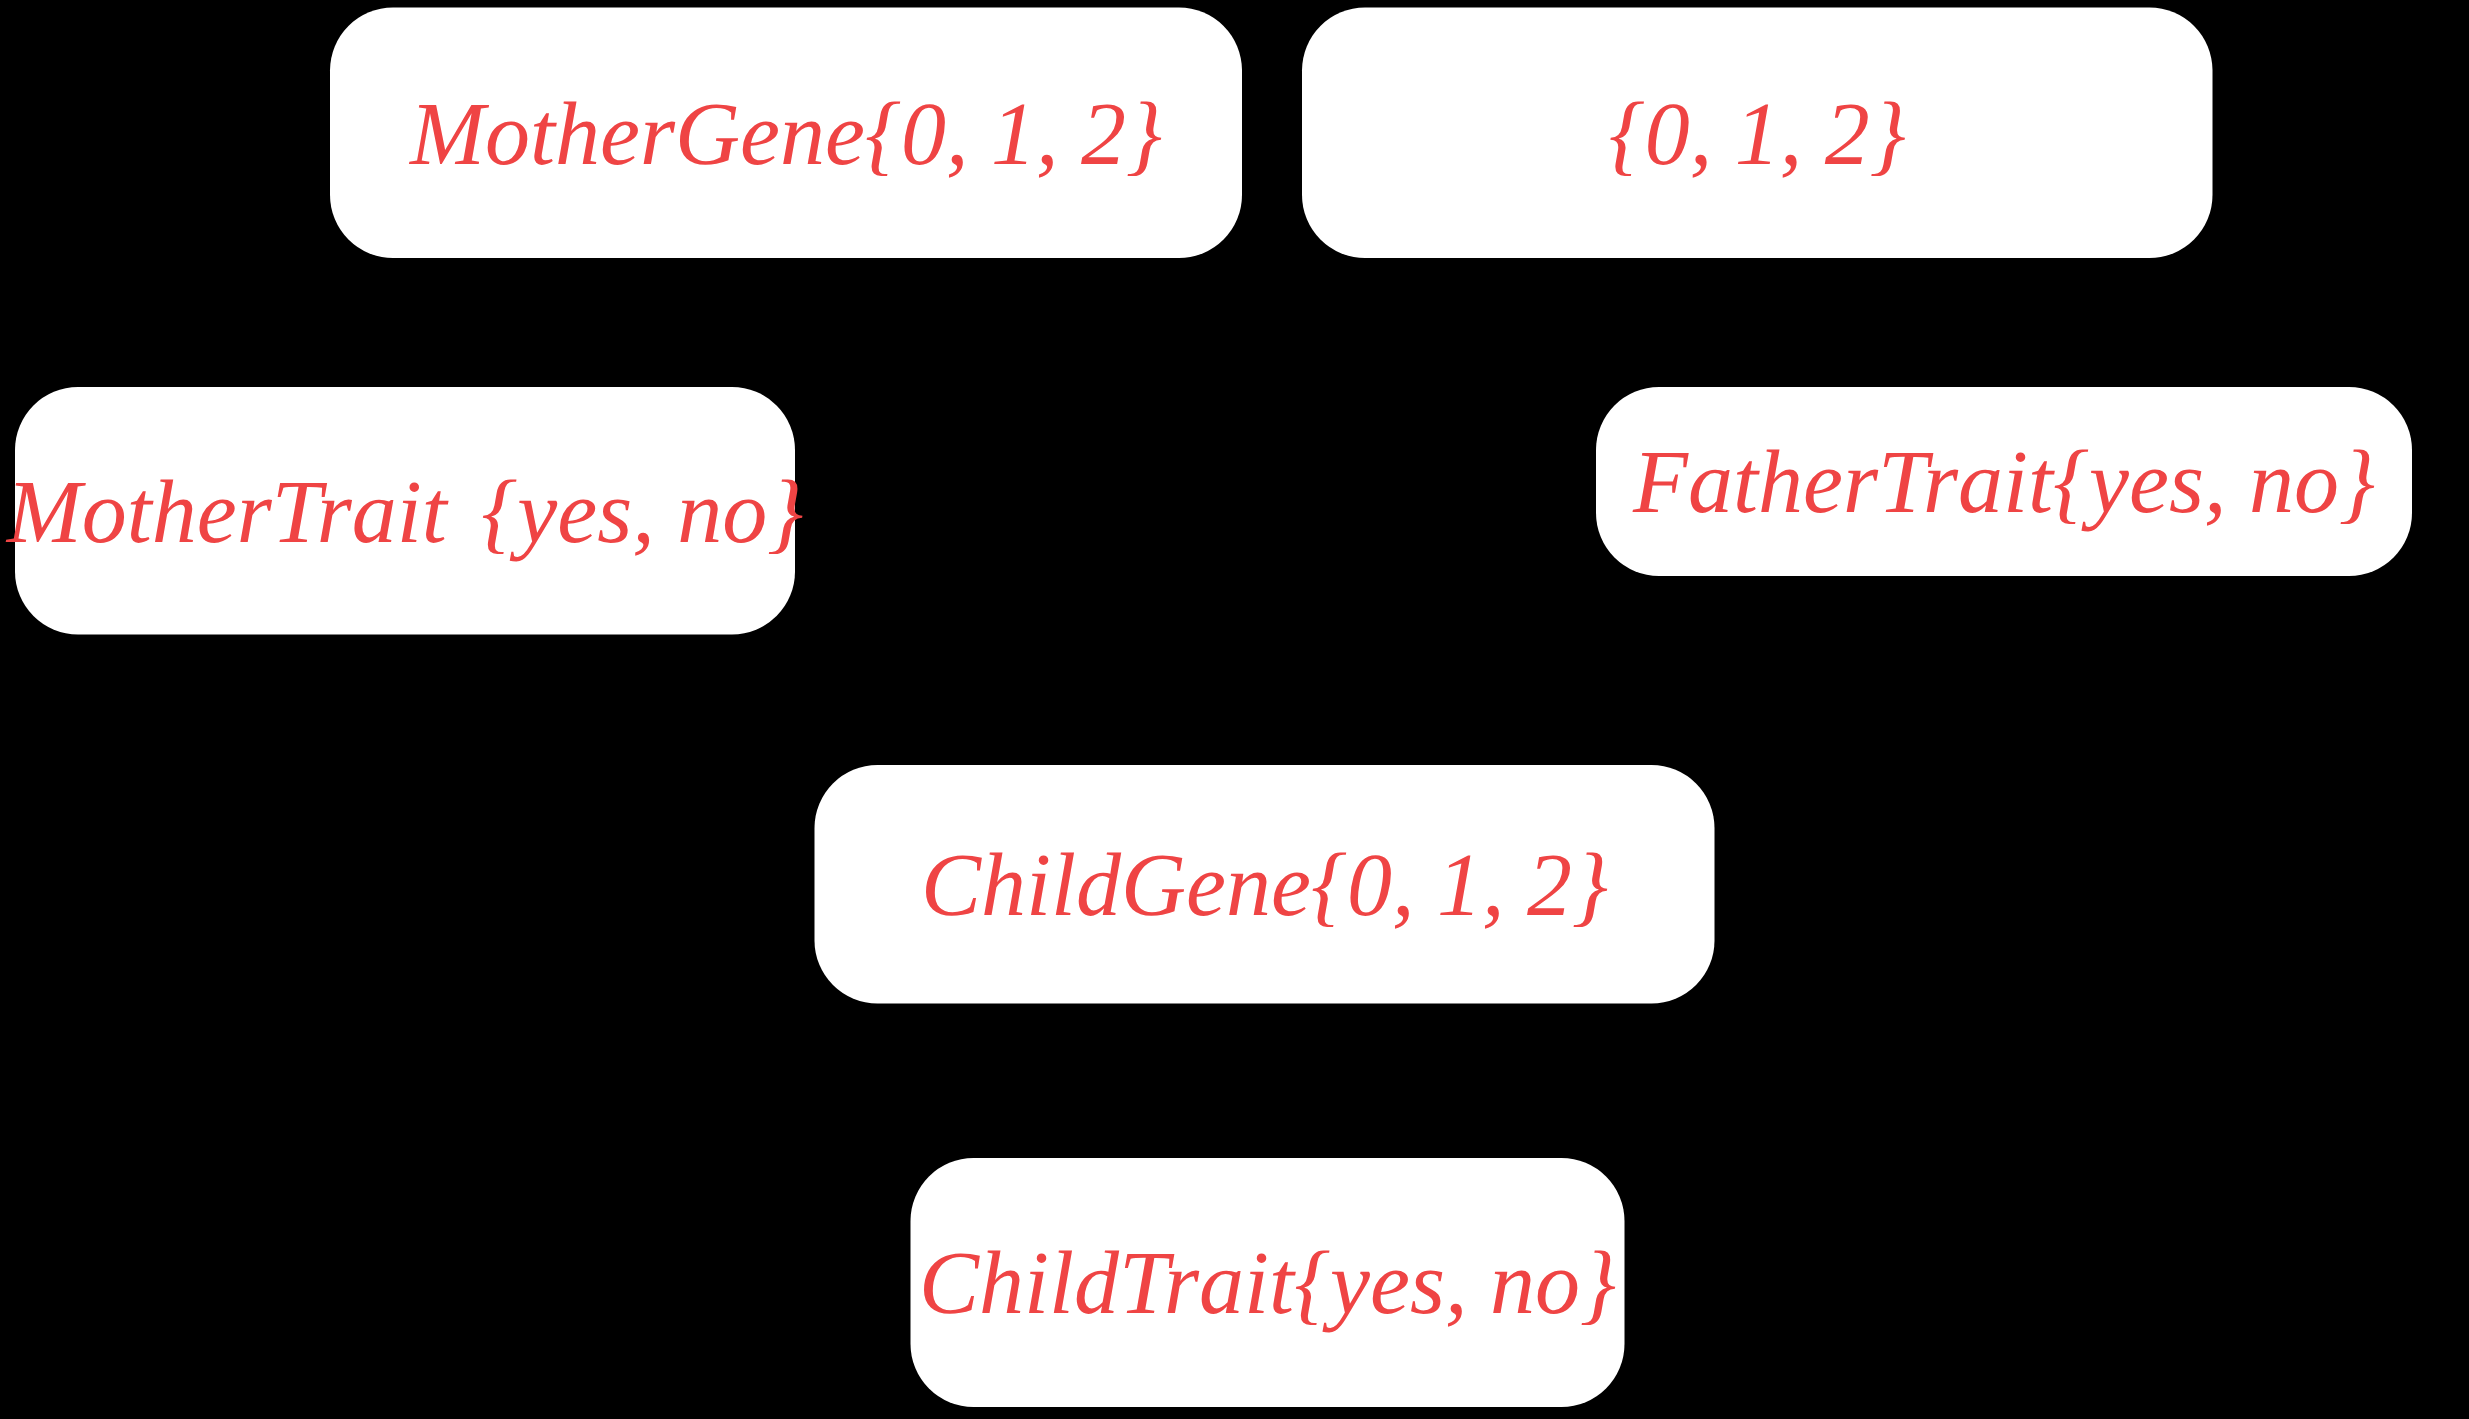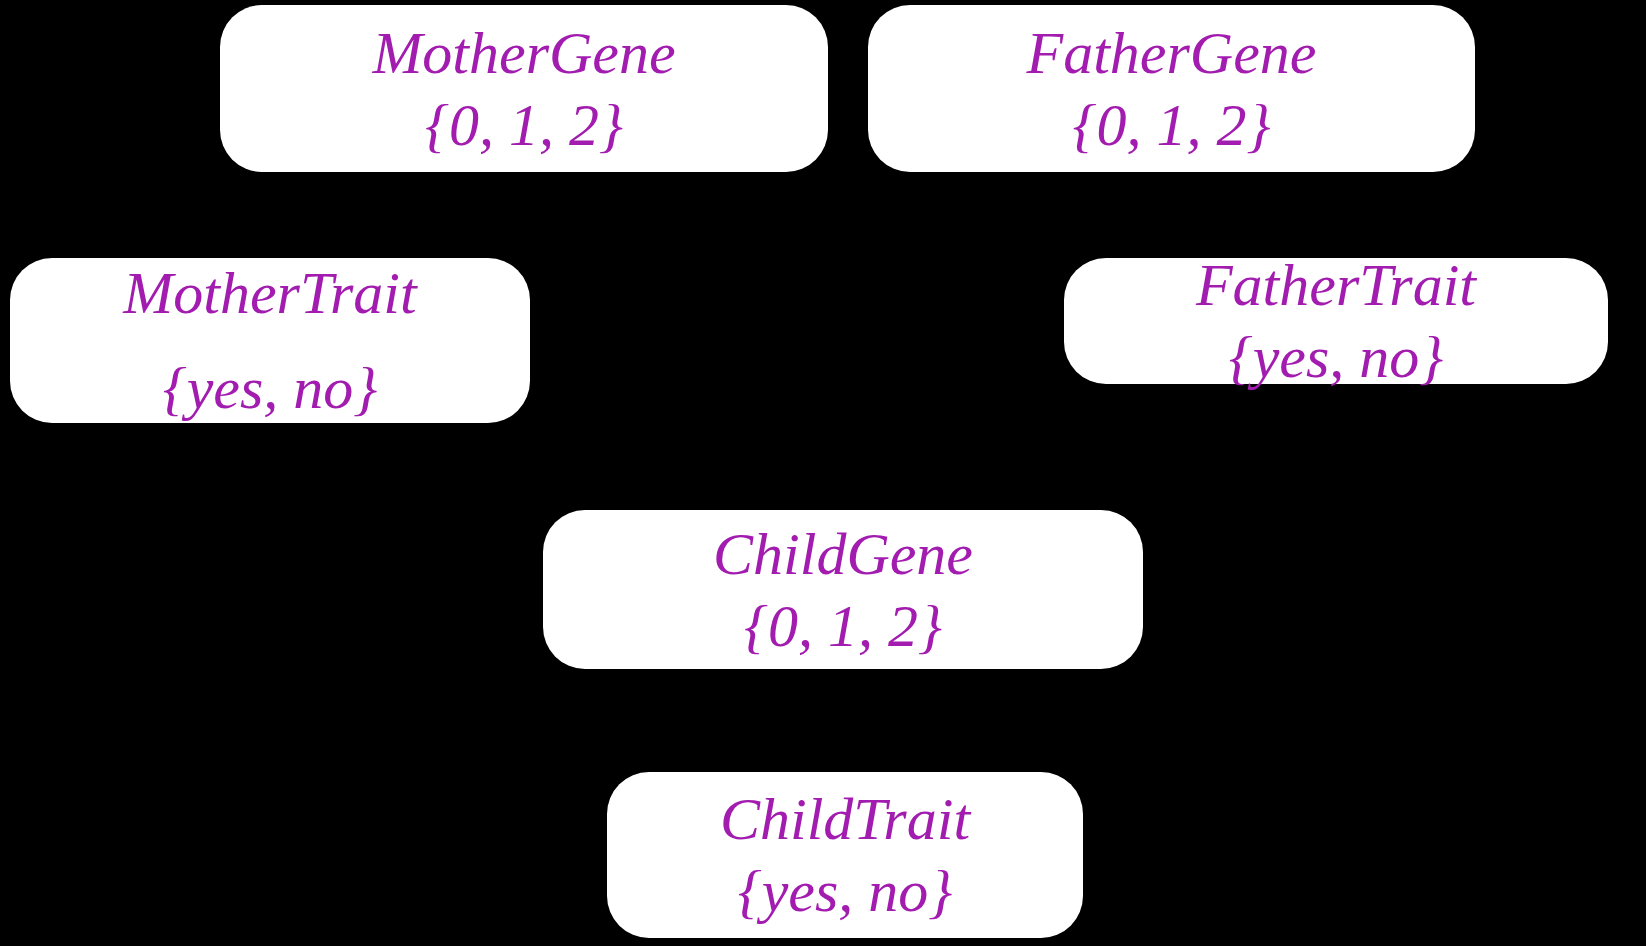--- a/index.html
+++ b/index.html
@@ -12,23 +12,23 @@
     width: 1646px;
     height: 946px;
     background: #000000;
     overflow: hidden;
     font-family: "Liberation Serif", serif;
   }
   .node {
     position: absolute;
     background: #ffffff;
     border-radius: 42px;
-    color: #a21caf;
+    color: #ef4444;
     display: flex;
-    flex-direction: column;
+    flex-direction: row;
     align-items: center;
     justify-content: center;
     text-align: center;
     font-style: italic;
     font-size: 60px;
     line-height: 1.2;
   }
   .node .node-label,
   .node .node-values {
     display: block;
@@ -45,21 +45,20 @@
 <body>
 
 <div id="canvas">
 
   <div class="node" id="node-mother-gene">
     <span class="node-label">MotherGene</span>
     <span class="node-values">{0, 1, 2}</span>
   </div>
 
   <div class="node" id="node-father-gene">
-    <span class="node-label">FatherGene</span>
     <span class="node-values">{0, 1, 2}</span>
   </div>
 
   <div class="node" id="node-mother-trait">
     <span class="node-label">MotherTrait</span>
     <span class="node-values">{yes, no}</span>
   </div>
 
   <div class="node" id="node-father-trait">
     <span class="node-label">FatherTrait</span>

